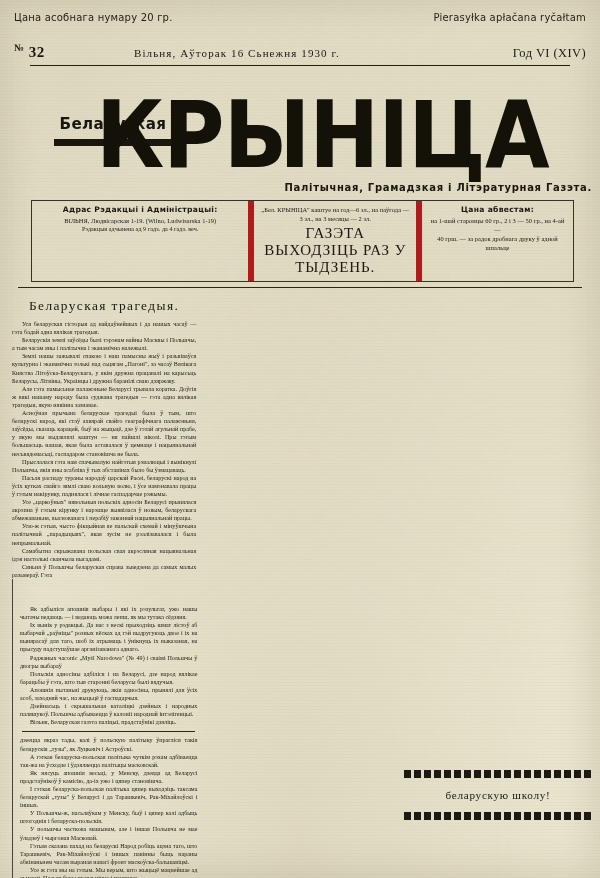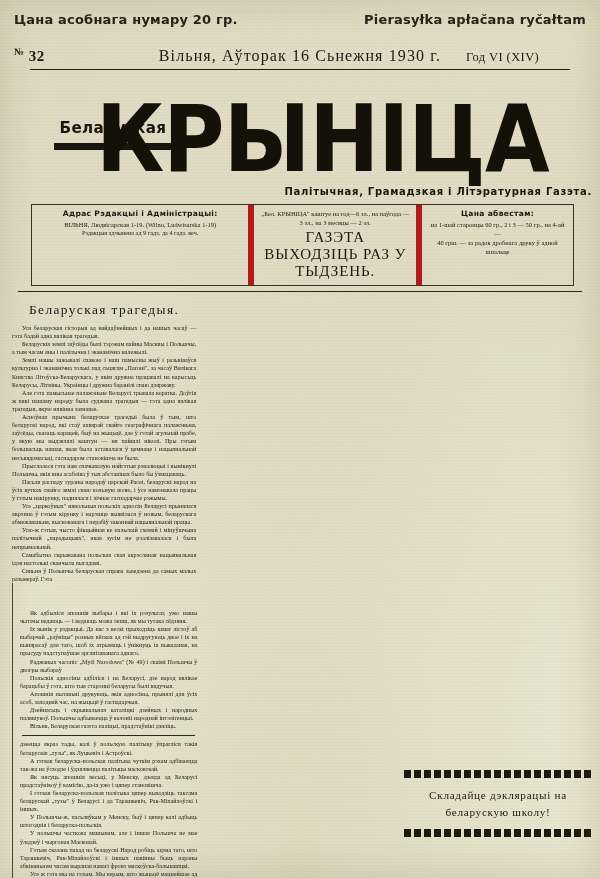--- a/index.html
+++ b/index.html
@@ -21,27 +21,27 @@
       repeating-linear-gradient(0deg, rgba(0,0,0,.018) 0 1px, transparent 1px 3px);
     mix-blend-mode:multiply;opacity:.85;}
   .vign{position:absolute;inset:0;pointer-events:none;z-index:51;
     box-shadow:inset 0 0 40px rgba(90,78,45,.18);}
 
   
   .topline{display:flex;justify-content:space-between;align-items:flex-start;
     padding:12px 6px 0 6px;}
   .topline .l,.topline .r{
     font-family:"DejaVu Sans","Liberation Sans",sans-serif;
-    font-weight:bold;font-size:13px;letter-spacing:.2px;color:#26231b;}
+    font-weight:normal;font-size:10px;letter-spacing:.2px;color:#26231b;}
 
   .issueline{display:flex;align-items:baseline;padding:5px 6px 0 6px;margin-top:14px;}
   .issueline .num{font-size:15px;font-weight:bold;letter-spacing:.5px;width:120px;}
   .issueline .num sup{font-size:10px;}
-  .issueline .mid{flex:1;text-align:center;font-size:16px;letter-spacing:1.1px;}
-  .issueline .yr{width:120px;text-align:left;font-size:12.5px;letter-spacing:.4px;}
+  .issueline .mid{flex:1;text-align:left;font-size:11px;letter-spacing:1.1px;}
+  .issueline .yr{width:120px;text-align:right;font-size:12.5px;letter-spacing:.4px;}
 
   .rule-top{height:0;border-top:1.6px solid #22201a;margin:4px 22px 0 22px;}
 
   
   .masthead{position:relative;height:108px;margin-top:20px;}
   .brandsmall{position:absolute;left:30px;top:28px;width:150px;text-align:center;}
   .brandsmall .bw{
     font-family:"DejaVu Sans","Liberation Sans",sans-serif;
     font-weight:bold;font-size:16.5px;letter-spacing:.4px;color:#191710;
     transform:scaleX(.92);transform-origin:center;display:block;}
@@ -194,21 +194,20 @@
       <p class="body">Таму гэтыя калі сказаныя і вінавата, бо апошнія людзі і мусяць быць даўно спыненых заўсёды. На такі народ, з якім ідзе палітыка і згуртавана згадвае.</p>
       <p class="body">Такі б у нас не былі абавязак былі мусяць у тым, калі трэба мусіць завесьці выбарчай прац выбарчых польскай, ка, ня мусім часоў найлепей, каб нават дайшло да новых спосабаў дзеля гэтых людзей.</p>
       <p class="body">Цяпер нам давядзецца сьцьвердзіць, што мы да такіх выбараў і да такога спосабу правядзеньня іх яшчэ ня былі падгатаваны. Да гэтага падгатаваньня наш народ можа дайсьці толькі пасьля доўгай і ўпорыстай грамадзкай працы.</p>
       <div class="sig">—р.</div>
     </div>
   </div>
 
   <div class="adbox">
     <div class="deco"></div>
     <div class="adtext">
-      <div>Складайце дэклярацыі на</div>
       <div>беларускую школу!</div>
     </div>
     <div class="deco btm"></div>
   </div>
 
   <div class="grain"></div>
   <div class="vign"></div>
 </div>
 
 </body></html>

